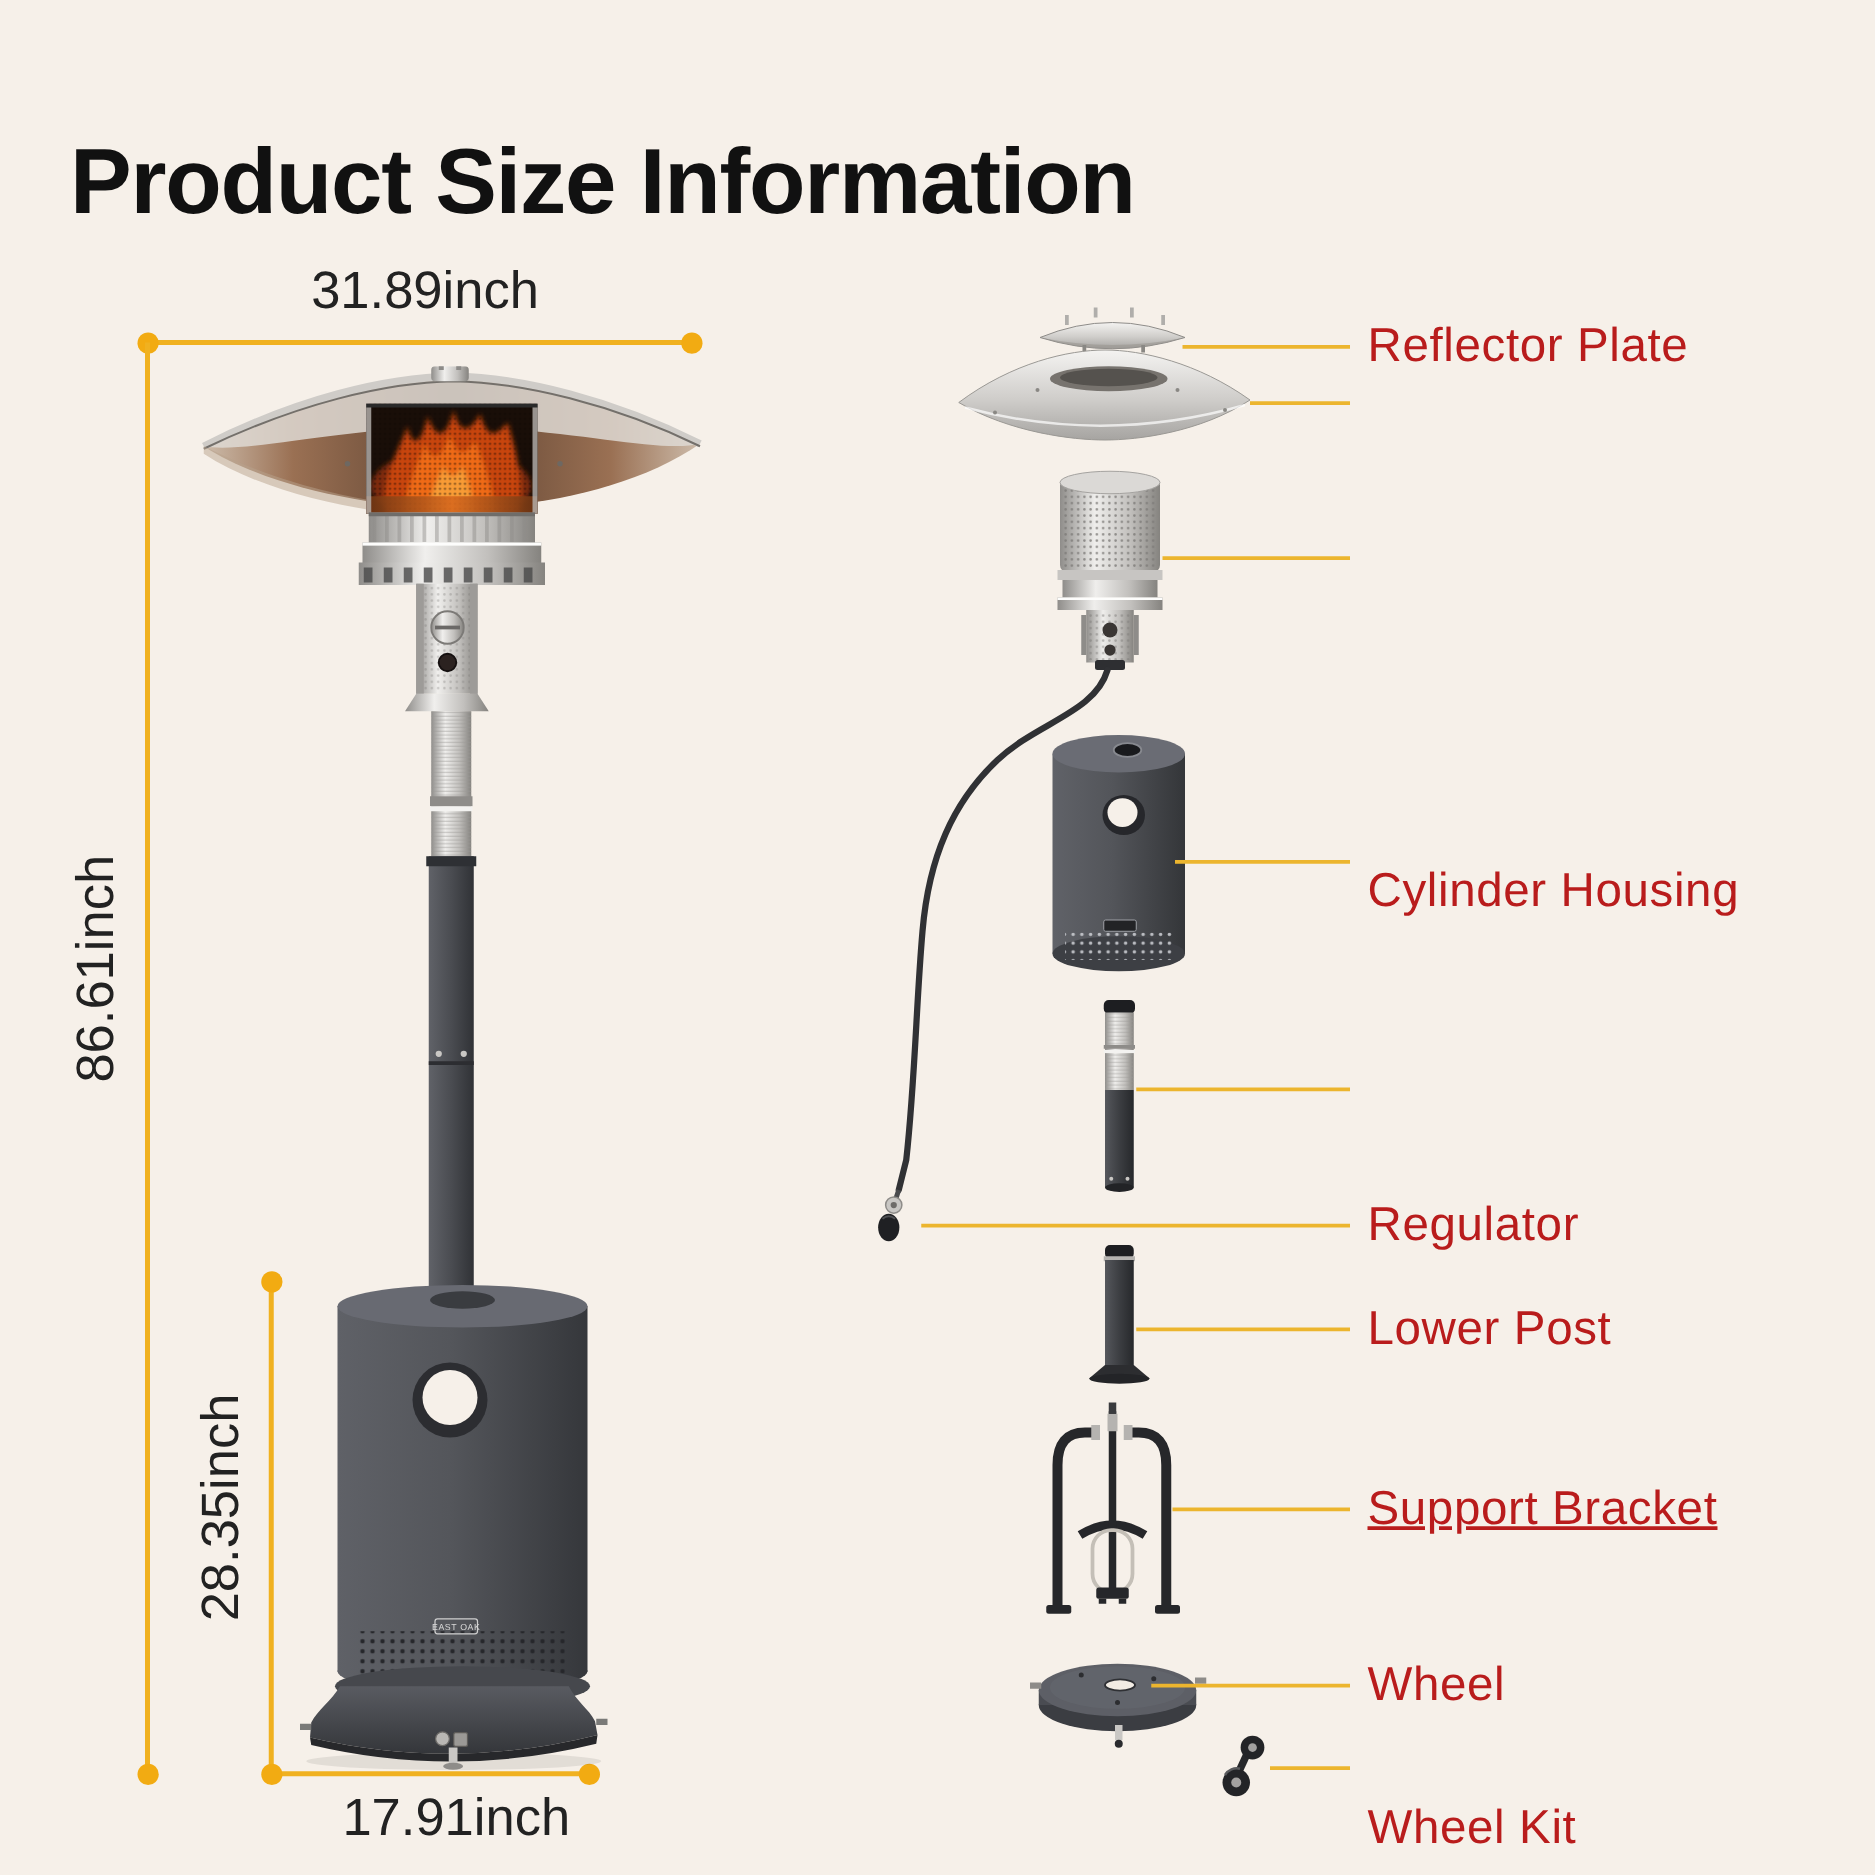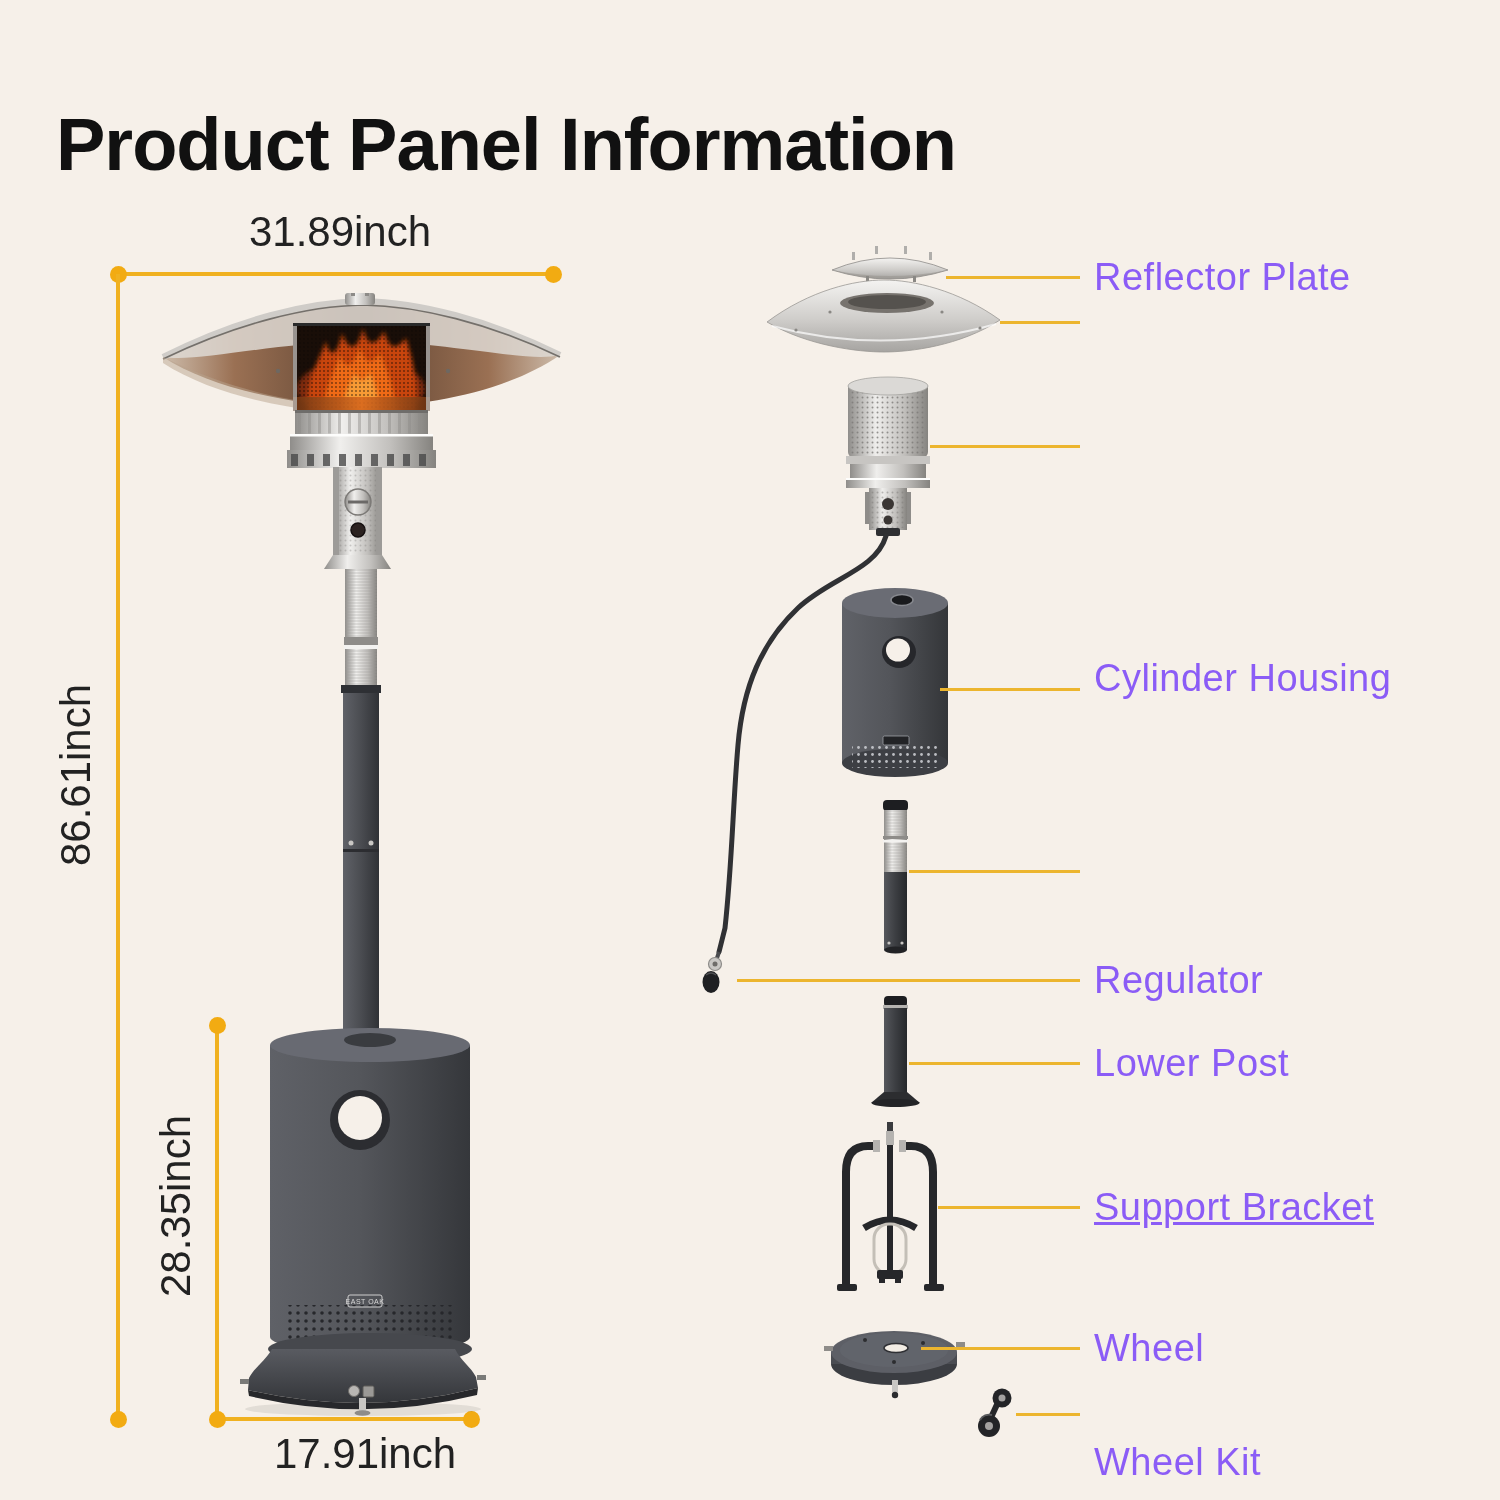--- a/index.html
+++ b/index.html
@@ -5,29 +5,29 @@
   html,body{margin:0;padding:0;}
   body{width:1500px;height:1500px;background:#f6f0e9;font-family:"Liberation Sans",sans-serif;position:relative;overflow:hidden;}
   .stage{position:absolute;inset:0;}
   .page-title{position:absolute;left:56px;top:52px;font-size:74px;font-weight:bold;color:#111;letter-spacing:-1px;white-space:nowrap;}
   .dim-line{position:absolute;background:#f0b120;}
   .dim-dot{position:absolute;width:17px;height:17px;border-radius:50%;background:#f2ab12;}
   .dim-text{position:absolute;font-size:42px;color:#222;white-space:nowrap;}
   .dim-text.vertical{transform:translate(-50%,-50%) rotate(-90deg);transform-origin:center;}
   .dim-text.h-center{transform:translateX(-50%);}
   .leader{position:absolute;height:3px;background:#ecb52e;}
-  .part-label{position:absolute;left:1094px;height:48px;line-height:48px;font-size:38px;color:#8b5cf6;letter-spacing:0.5px;white-space:nowrap;}
+  .part-label{position:absolute;left:1094px;height:48px;line-height:48px;font-size:38px;color:#b91c1c;letter-spacing:0.5px;white-space:nowrap;}
   svg{position:absolute;display:block;}
 </style>
 </head>
 <body>
 
 <div class="stage">
 
-  <h1 class="page-title">Product Panel Information</h1>
+  <h1 class="page-title">Product Size Information</h1>
 
   <div class="dim-text h-center" style="left:340px;top:208px;">31.89inch</div>
   <div class="dim-line" style="left:118px;top:272px;width:435px;height:4px;"></div>
   <div class="dim-dot" style="left:110px;top:266px;"></div>
   <div class="dim-dot" style="left:545px;top:266px;"></div>
 
   <div class="dim-line" style="left:116px;top:274px;width:4px;height:1145px;"></div>
   <div class="dim-dot" style="left:110px;top:1411px;"></div>
   <div class="dim-text vertical" style="left:76px;top:775px;">86.61inch</div>
 
@@ -348,20 +348,20 @@
   <div class="leader" style="left:930px;top:445px;width:150px;"></div>
   <div class="leader" style="left:940px;top:688px;width:140px;"></div>
   <div class="leader" style="left:909px;top:870px;width:171px;"></div>
   <div class="leader" style="left:737px;top:979px;width:343px;"></div>
   <div class="leader" style="left:909px;top:1062px;width:171px;"></div>
   <div class="leader" style="left:938px;top:1206px;width:142px;"></div>
   <div class="leader" style="left:921px;top:1347px;width:159px;"></div>
   <div class="leader" style="left:1016px;top:1413px;width:64px;"></div>
 
   <div class="part-label" style="top:253px;">Reflector Plate</div>
-  <div class="part-label" style="top:654px;">Cylinder Housing</div>
+  <div class="part-label" style="top:689px;">Cylinder Housing</div>
   <div class="part-label" style="top:956px;">Regulator</div>
   <div class="part-label" style="top:1039px;">Lower Post</div>
   <div class="part-label" style="top:1183px;text-decoration:underline;">Support Bracket</div>
   <div class="part-label" style="top:1324px;">Wheel</div>
   <div class="part-label" style="top:1390px;margin-top:48px;">Wheel Kit</div>
 
 </div>
 
 </body></html>

